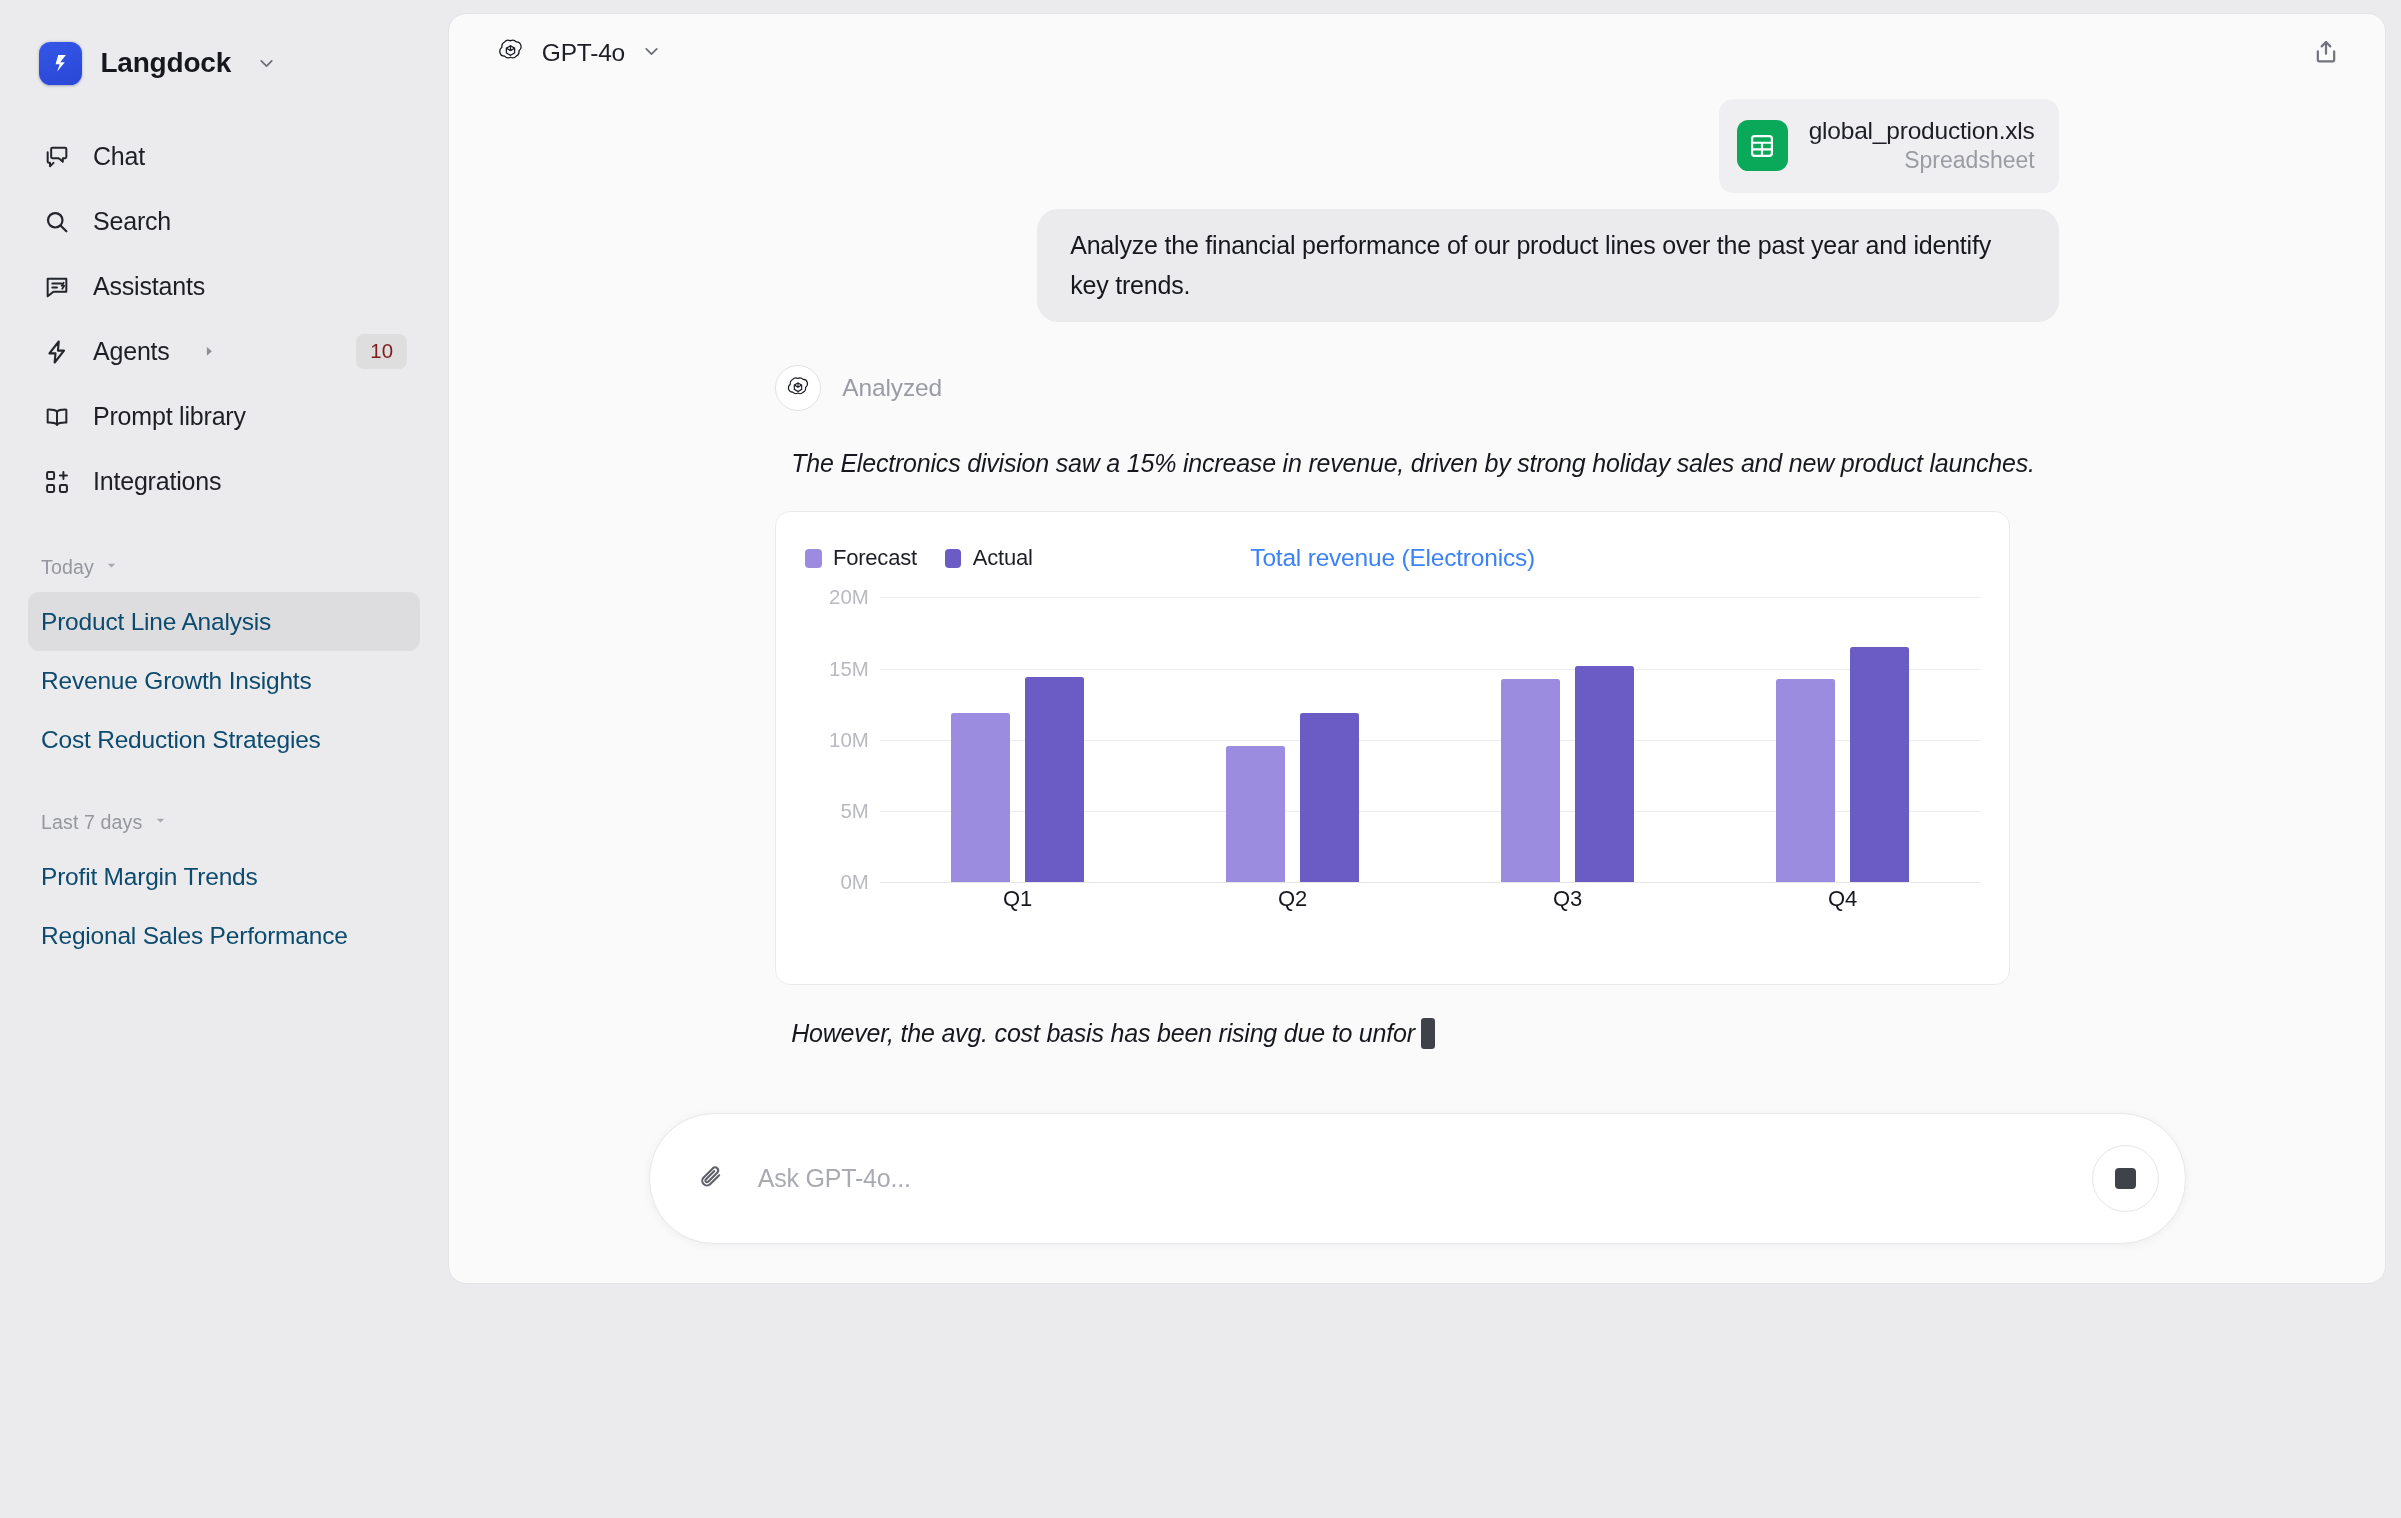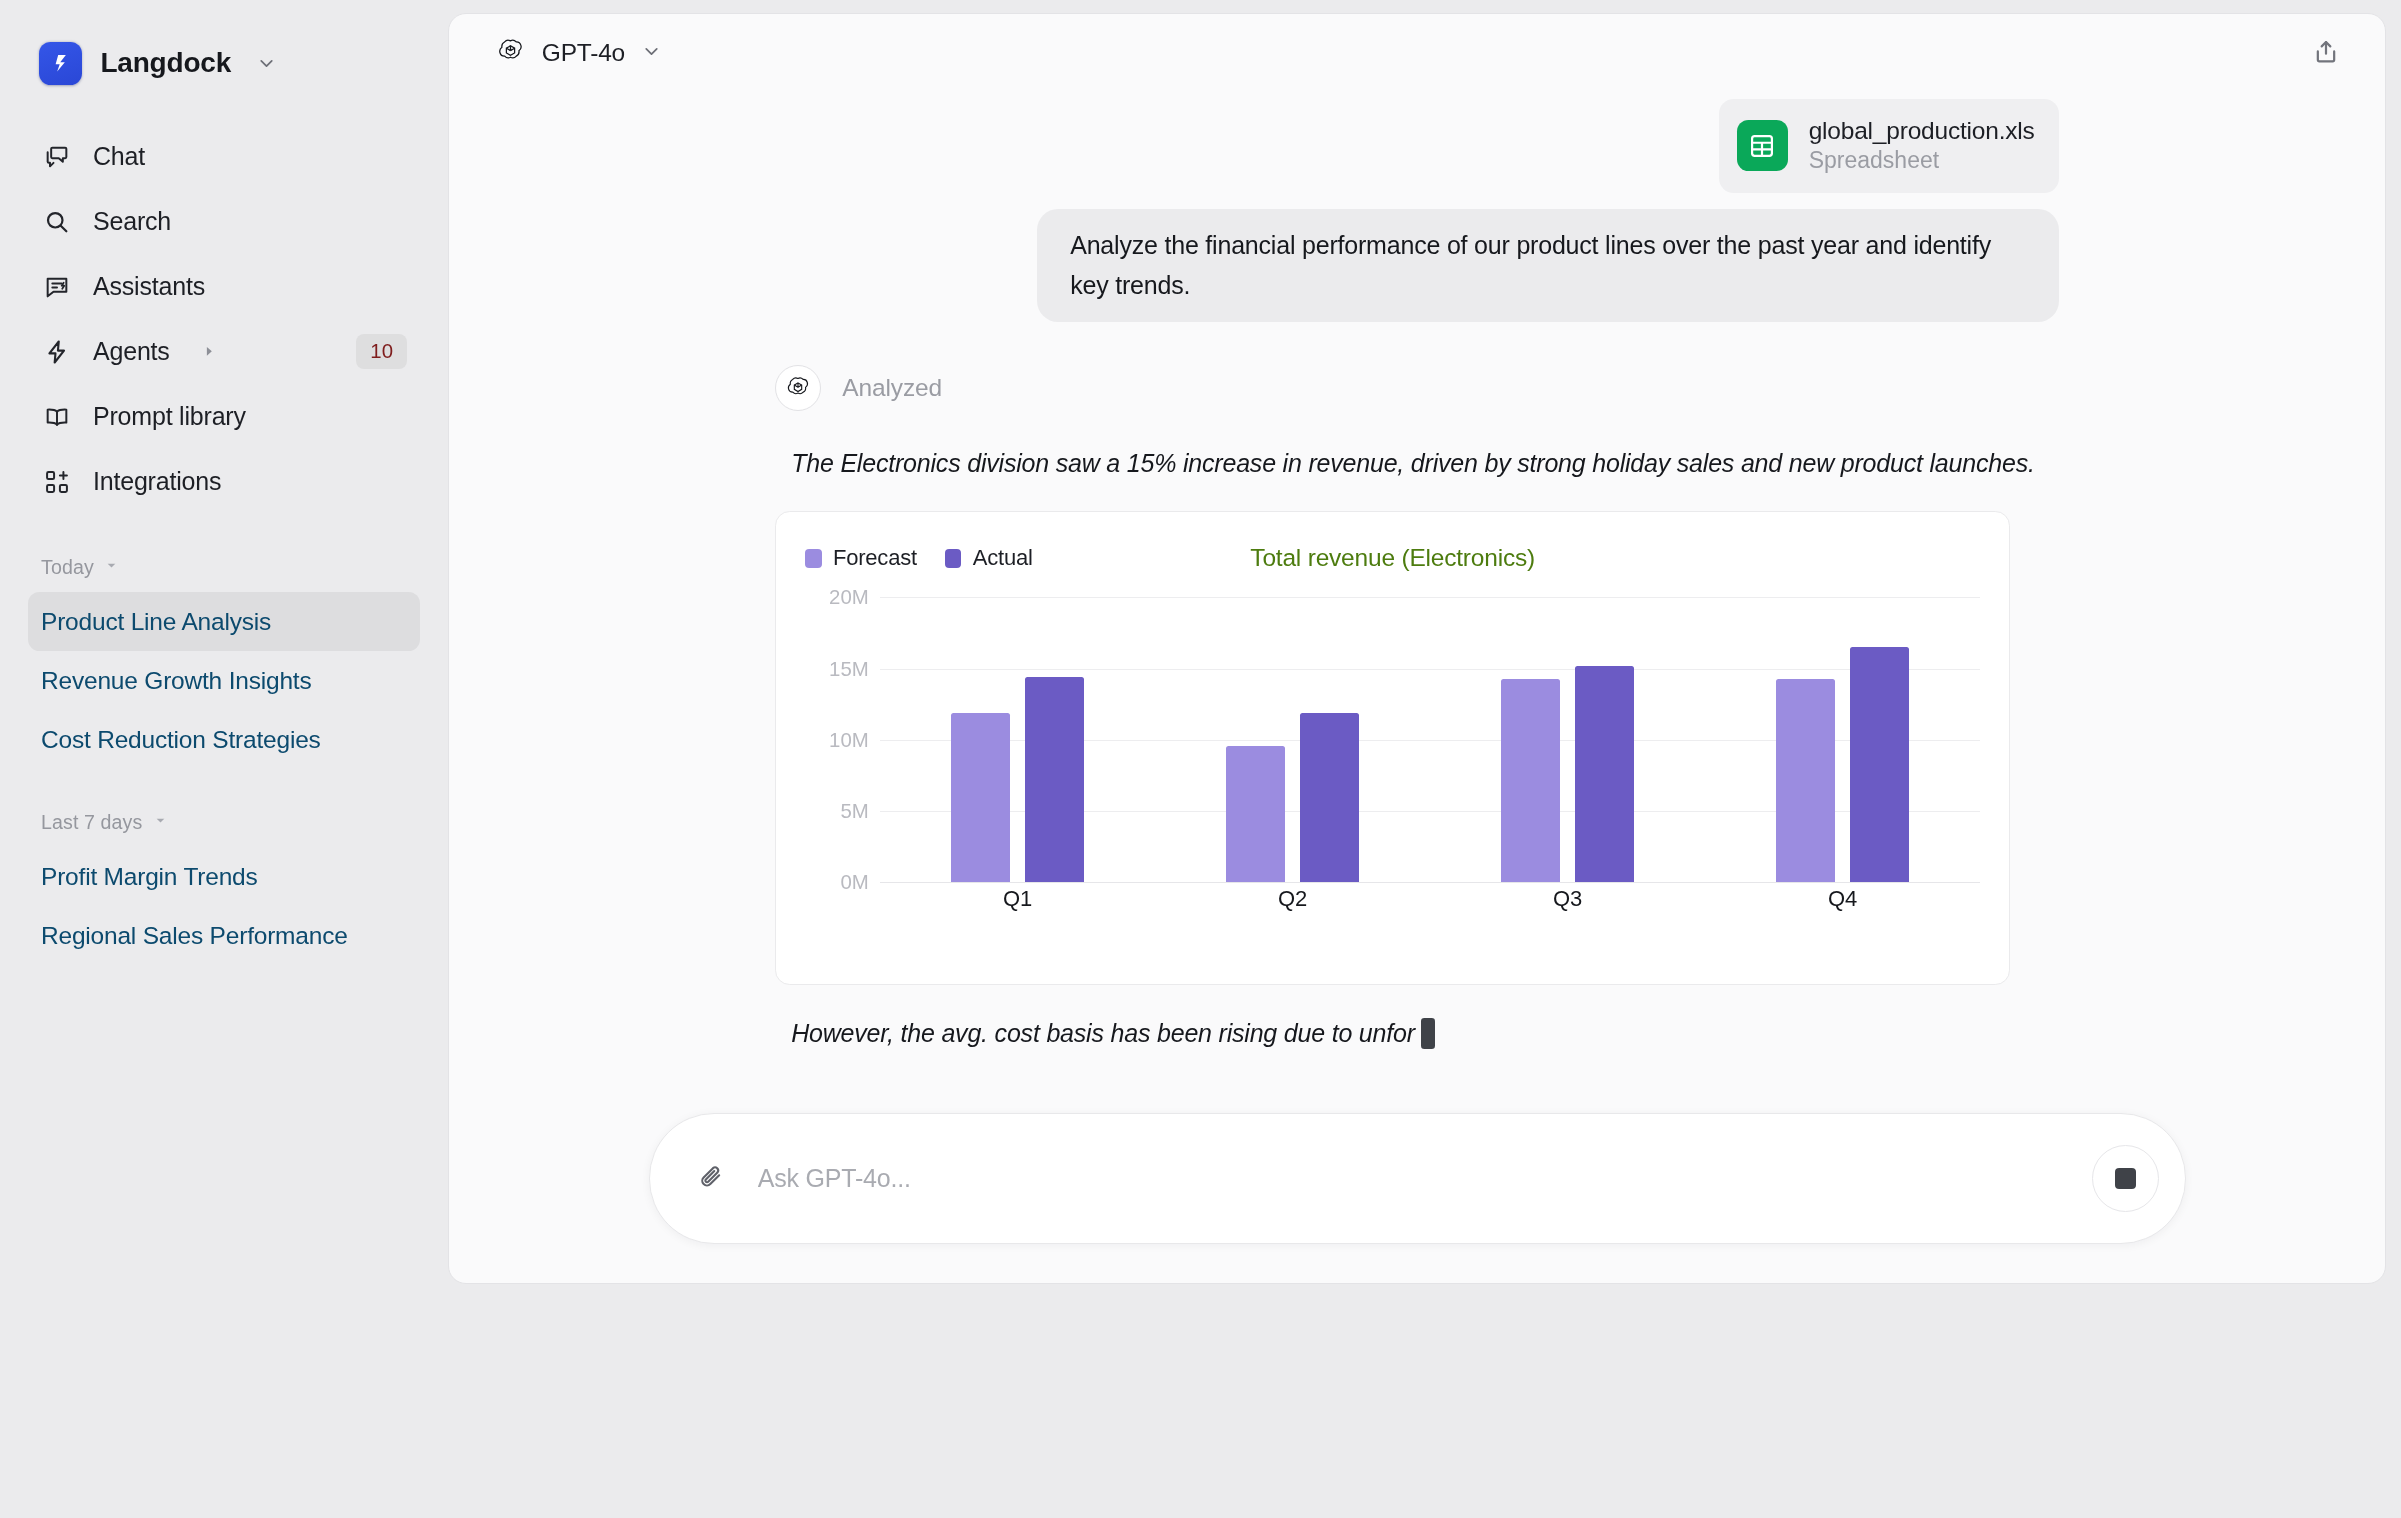--- a/index.html
+++ b/index.html
@@ -157,21 +157,21 @@
   }
 
   
   .thread {
     flex: 1;
     padding: 0 46px 0 46px;
     overflow: hidden;
   }
   .thread-inner { max-width: 1284px; margin: 0 auto; }
 
-  .file-row { display: flex; justify-content: flex-end; margin-top: 6.5px; }
+  .file-row { display: flex; justify-content: flex-end; margin-top: 6.5px; text-align: right; }
   .file-card {
     display: flex;
     align-items: center;
     gap: 21px;
     background: #efeff1;
     border-radius: 14.7px;
     padding: 16.4px 24.5px 16.4px 18px;
     cursor: pointer;
   }
   .file-icon {
@@ -248,21 +248,21 @@
   }
   .legend { display: flex; align-items: center; gap: 28px; }
   .legend-item { display: flex; align-items: center; gap: 11.4px; }
   .legend-swatch { width: 16.4px; height: 19.6px; border-radius: 4.1px; flex: 0 0 16.4px; }
   .legend-label { font-size: 22px; color: #1d1f25; letter-spacing: -0.2px; }
   .chart-title {
     position: absolute;
     left: 0; right: 0;
     text-align: center;
     font-size: 24.5px;
-    color: #4d7c0f;
+    color: #3b82f6;
     letter-spacing: -0.2px;
     pointer-events: none;
   }
 
   .plot-wrap {
     position: relative;
     margin-top: 21px;
     height: 319px;
   }
   .y-axis {

